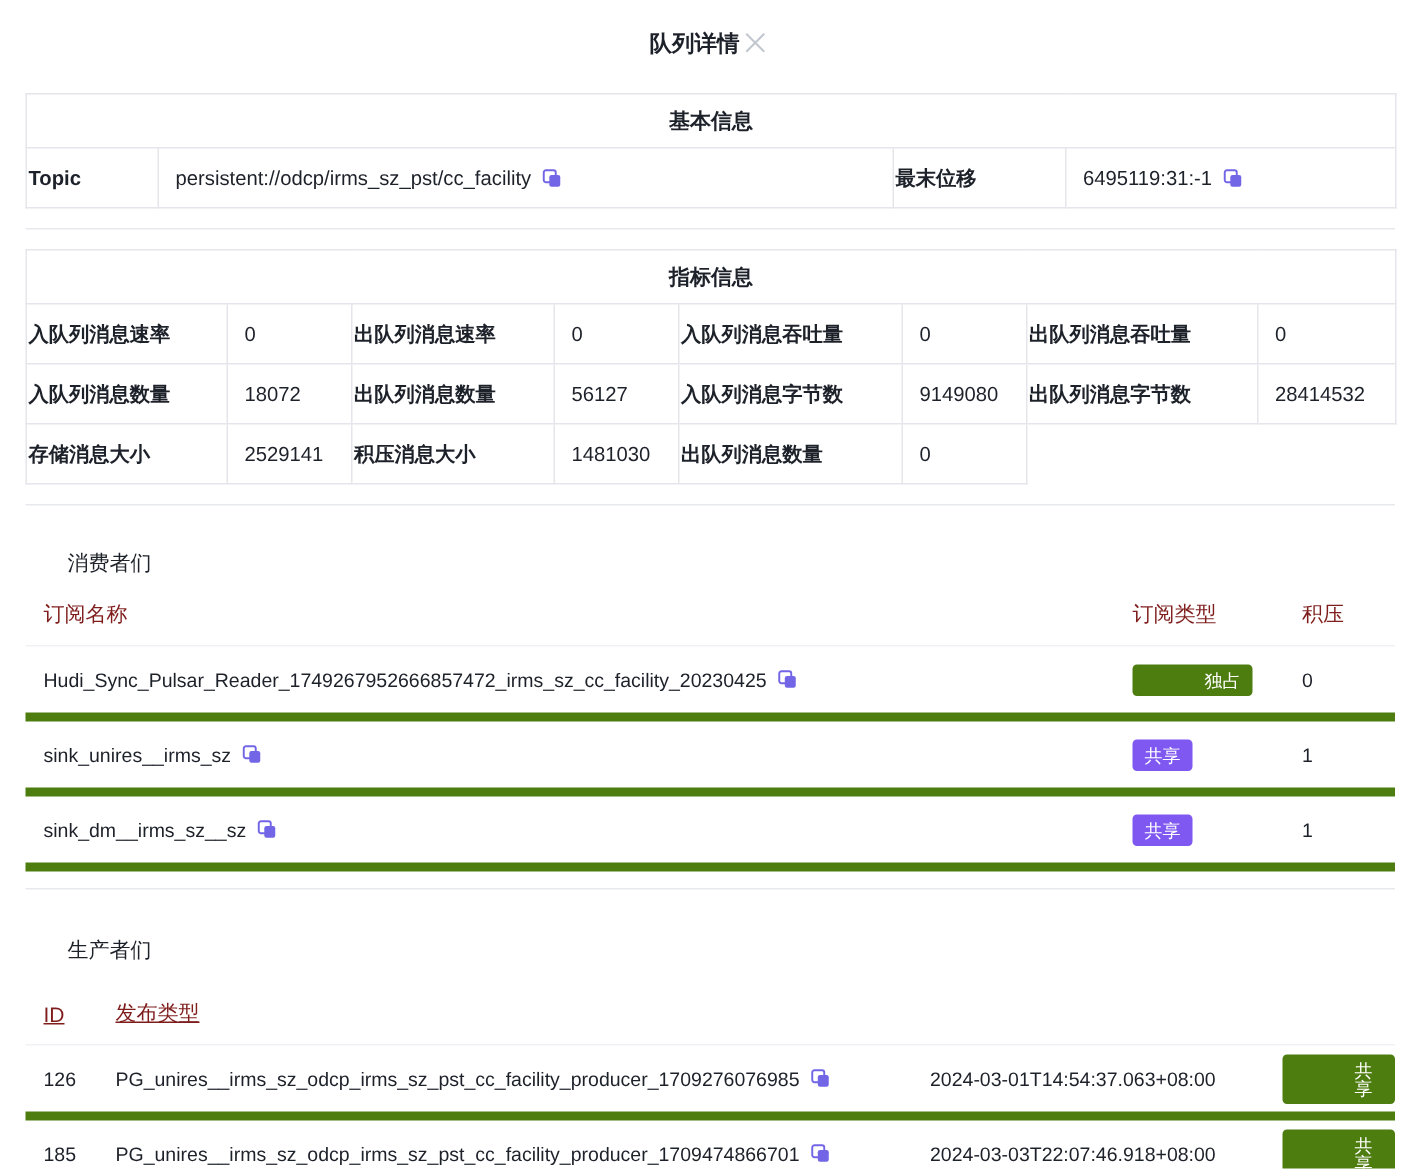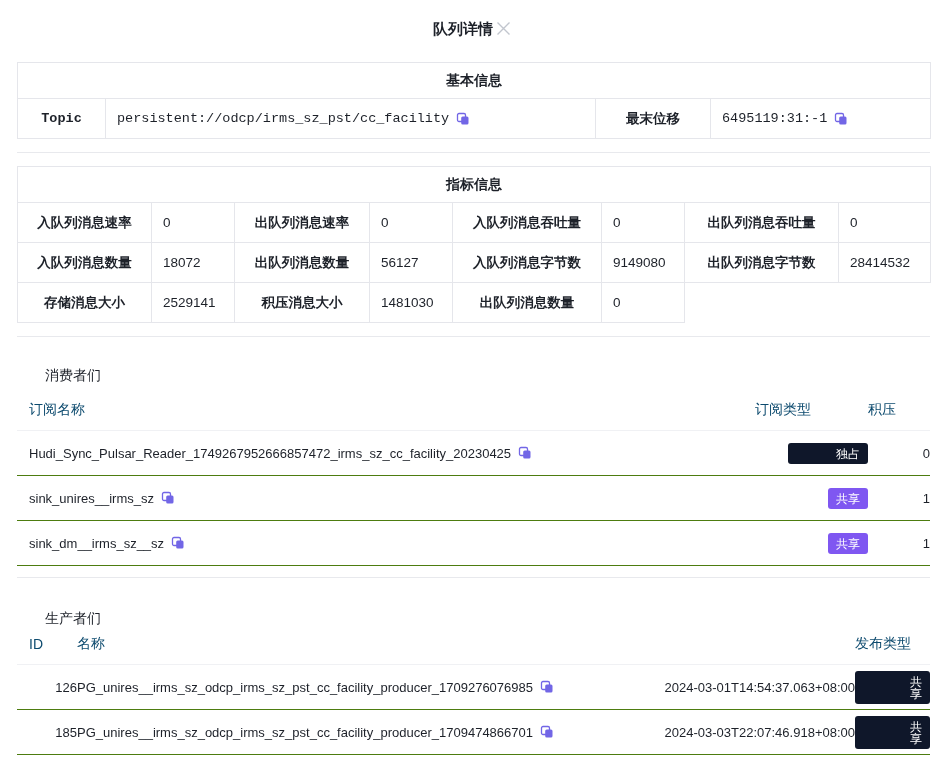--- a/index.html
+++ b/index.html
@@ -10,41 +10,41 @@
   }
   .dialog{padding:0 17px;position:relative;}
   
   .dlg-header{padding-top:20px;display:flex;justify-content:center;align-items:flex-start;}
   .dlg-title{font-size:15px;font-weight:600;color:#1d2129;}
   .close-btn{background:none;border:none;padding:2px;cursor:pointer;line-height:0;margin-top:-2px;}
   
   table.grid{border-collapse:collapse;width:913px;table-layout:fixed;}
   table.grid td{border:1px solid #e5e6eb;font-size:13.5px;color:#1d2129;overflow:hidden;white-space:nowrap;}
   table.grid td.hdr{height:33px;text-align:center;font-weight:bold;font-size:14px;}
-  table.grid td.lbl{height:37px;text-align:center;font-weight:bold;}
+  table.grid td.lbl{height:37px;text-align:left;font-weight:bold;}
   table.grid td.val{height:37px;text-align:left;padding-left:11px;}
   table.grid td.empty{border:none;}
-  .basic-table{margin-top:23px;font-family:Liberation Mono, monospace;}
+  .basic-table{margin-top:23px;}
   .metrics-table{margin-top:0;padding-left:34px;}
   .divider{height:1px;background:#e8e9ed;margin:13px 0;}
   
   .section-title{font-size:14px;color:#1d2129;margin-top:30px;margin-left:28px;}
-  .list-head{display:flex;align-items:center;margin-top:16px;padding-bottom:11px;border-bottom:1px solid #f0f1f4;font-size:14px;color:#0c4a6e;}
-  .list-row{display:flex;align-items:center;height:44px;border-bottom:1px solid #4d7c0f;font-size:13px;color:#1d2129;text-align:right;}
+  .list-head{display:flex;align-items:center;margin-top:16px;padding-bottom:11px;border-bottom:1px solid #f0f1f4;font-size:14px;color:#7f1d1d;}
+  .list-row{display:flex;align-items:center;height:44px;border-bottom:6px solid #4d7c0f;font-size:13px;color:#1d2129;}
   .col-name{flex:1;padding-left:12px;display:flex;align-items:center;min-width:0;}
   .col-type{width:113px;}
   .col-backlog{width:62px;}
   .col-id{width:48px;padding-left:12px;}
   .col-pname{flex:1;display:flex;align-items:center;min-width:0;}
   .col-time{width:235px;}
   .col-ptype{width:75px;}
   .cell-text{white-space:nowrap;overflow:hidden;text-overflow:ellipsis;}
   
   .badge{display:inline-block;padding:5px 8px 4px;border-radius:3px;color:#fff;font-size:12px;line-height:1;}
-  .badge[data-color="pink"]{background:#0f172a;padding-left:48px;}
+  .badge[data-color="pink"]{background:#4d7c0f;padding-left:48px;}
   .badge[data-color="purple"]{background:#7f57f1;}
   
   .copy-btn{background:none;border:none;padding:0;margin-left:7px;cursor:pointer;line-height:0;flex:none;}
   .inline-val{display:inline-flex;align-items:center;justify-content:flex-end;}
 </style>
 </head>
 <body>
 
 <div class="dialog">
 
@@ -193,23 +193,22 @@
         </svg>
       </button>
     </div>
     <div class="col-type"><span class="badge" data-color="purple">共享</span></div>
     <div class="col-backlog">1</div>
   </div>
 
   <div class="divider" style="margin-top:11px;margin-bottom:0;"></div>
 
   <div class="section-title" style="margin-top:32px;">生产者们</div>
-  <div class="list-head" style="margin-top:7px;">
+  <div class="list-head" style="margin-top:24px;text-decoration:underline;">
     <div class="col-id">ID</div>
-    <div class="col-pname">名称</div>
     <div class="col-ptype">发布类型</div>
   </div>
 
   <div class="list-row">
     <div class="col-id">126</div>
     <div class="col-pname">
       <span class="cell-text">PG_unires__irms_sz_odcp_irms_sz_pst_cc_facility_producer_1709276076985</span>
       <button class="copy-btn">
         <svg width="14" height="14" viewBox="0 0 14 14">
           <rect x="1.5" y="1.5" width="8" height="8" rx="1.5" fill="none" stroke="#7266e6" stroke-width="1.3"></rect>

